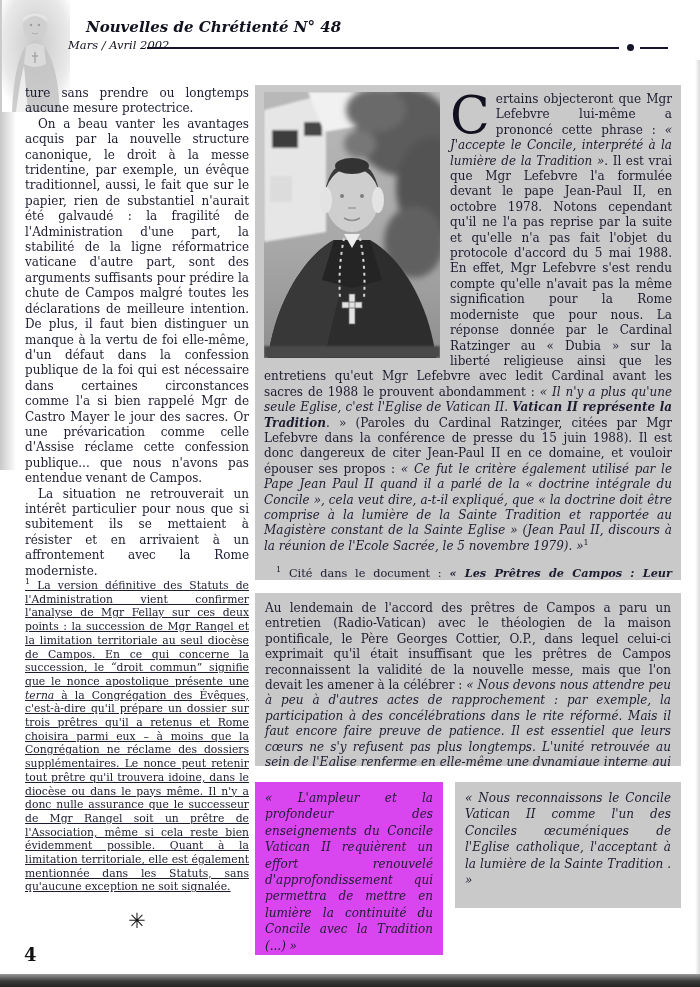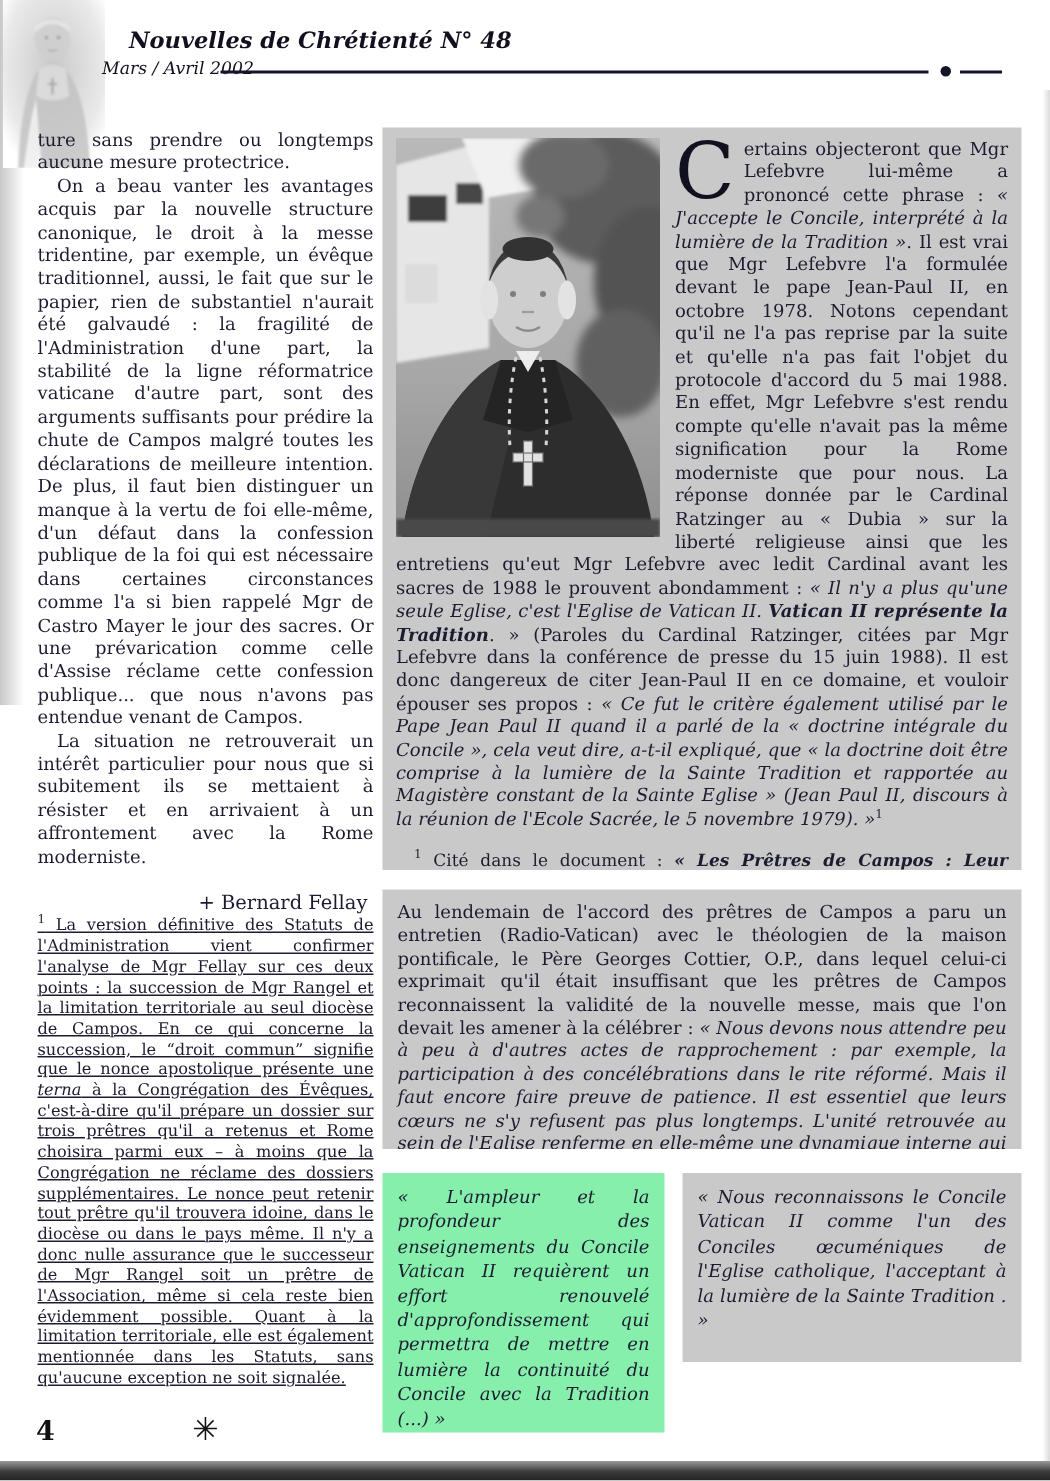--- a/index.html
+++ b/index.html
@@ -30,21 +30,21 @@
   .fnote{font-size:10.8px;line-height:13.7px;text-align:justify;text-decoration:underline;}
   sup{font-size:8px;line-height:0;}
   .dingbat{text-align:center;font-size:21px;margin-top:20px;color:#111;
     font-family:"DejaVu Sans", sans-serif;}
   .pagenum{position:absolute;left:24px;top:944px;font-size:18px;font-weight:bold;color:#111;}
   
   .gbox{position:absolute;background:#c9c9c9;box-sizing:border-box;padding:8px 10px;
     text-align:justify;font-size:12px;line-height:15.4px;overflow:hidden;color:#1c1c30;}
   .box-article{left:255px;top:85px;width:426px;height:495px;padding:7px 9px;}
   .box-interview{left:255px;top:593px;width:426px;height:173px;}
-  .box-quote-left{left:255px;top:782px;width:188px;height:173px;background:#86efac;}
+  .box-quote-left{left:255px;top:782px;width:188px;height:173px;background:#d946ef;}
   .box-quote-right{left:455px;top:782px;width:226px;height:126px;}
   .photo{float:left;width:176px;height:266px;margin:0 10px 5px 0;background:#9a9a9a;}
   .photo svg{display:block;}
   .dropcap{float:left;font-size:52px;line-height:42px;padding:2px 6px 0 0;color:#10101f;}
   .it{font-style:italic;}
   .bi{font-style:italic;font-weight:bold;}
   .art-fn{margin-top:12px;font-size:11.3px;line-height:14.3px;}
   .art-fn .indent{display:inline-block;width:12px;}
   .q-attr{margin-top:10px;font-size:12px;}
   .q-attr.gap{margin-top:28px;}
@@ -85,21 +85,20 @@
 <div class="h-title">Nouvelles de Chrétienté  N° 48</div>
 <div class="h-sub">Mars / Avril 2002</div>
 <div class="rule-main"></div>
 <div class="rule-dot"></div>
 <div class="rule-end"></div>
 
 <div class="leftcol">
   <p>ture sans prendre ou longtemps aucune mesure protectrice.</p>
   <p class="ind">On a beau vanter les avantages acquis par la nouvelle structure canonique, le droit à la messe tridentine, par exemple, un évêque traditionnel, aussi, le fait que sur le papier, rien de substantiel n'aurait été galvaudé : la fragilité de l'Administration d'une part, la stabilité de la ligne réformatrice vaticane d'autre part, sont des arguments suffisants pour prédire la chute de Campos malgré toutes les déclarations de meilleure intention. De plus, il faut bien distinguer un manque à la vertu de foi elle-même, d'un défaut dans la confession publique de la foi qui est nécessaire dans certaines circonstances comme l'a si bien rappelé Mgr de Castro Mayer le jour des sacres. Or une prévarication comme celle d'Assise réclame cette confession publique... que nous n'avons pas entendue venant de Campos.</p>
   <p class="ind">La situation ne retrouverait un intérêt particulier pour nous que si subitement ils se mettaient à résister et en arrivaient à un affrontement avec la Rome moderniste.</p>
-  <div class="signature">+ Bernard Fellay</div>
   <div class="fnote">
     <sup>1</sup><span> La version définitive des Statuts de l'Administration vient confirmer l'analyse de Mgr Fellay sur ces deux points : la succession de Mgr Rangel et la limitation territoriale au seul diocèse de Campos. En ce qui concerne la succession, le “droit commun” signifie que le nonce apostolique présente une </span><span class="it">terna</span><span> à la Congrégation des Évêques, c'est-à-dire qu'il prépare un dossier sur trois prêtres qu'il a retenus et Rome choisira parmi eux – à moins que la Congrégation ne réclame des dossiers supplémentaires. Le nonce peut retenir tout prêtre qu'il trouvera idoine, dans le diocèse ou dans le pays même. Il n'y a donc nulle assurance que le successeur de Mgr Rangel soit un prêtre de l'Association, même si cela reste bien évidemment possible. Quant à la limitation territoriale, elle est également mentionnée dans les Statuts, sans qu'aucune exception ne soit signalée.</span>
   </div>
   <div class="dingbat">✳</div>
 </div>
 
 <div class="gbox box-article">
   <div class="photo">
     <svg width="176" height="266" viewBox="0 0 176 266" xmlns="http://www.w3.org/2000/svg">
       <defs>

